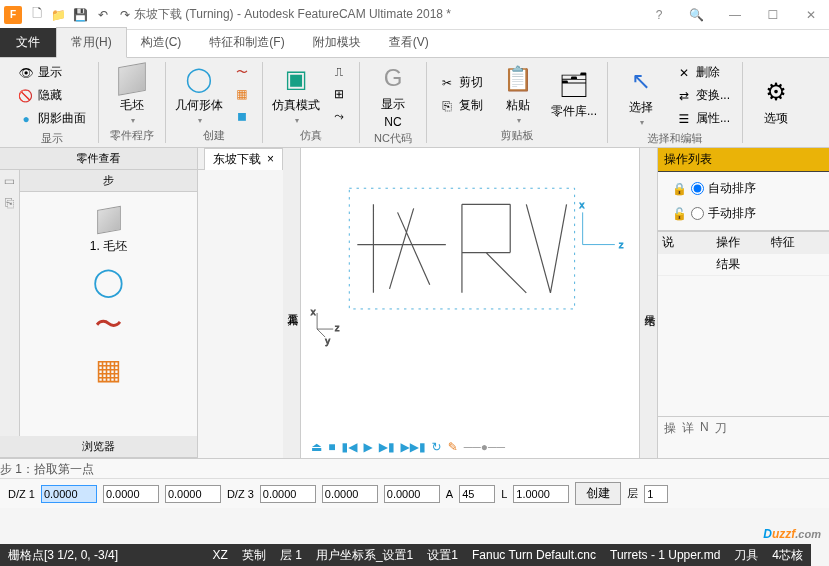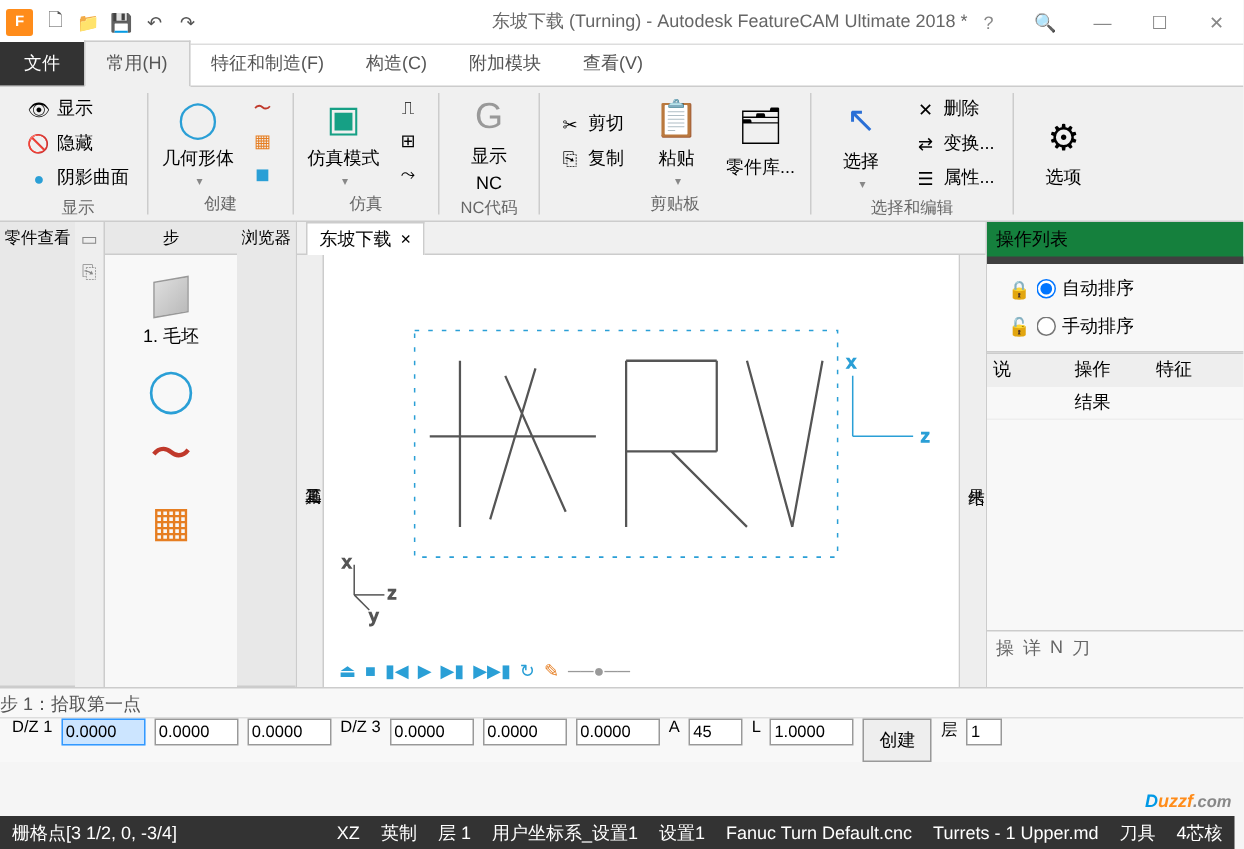--- a/index.html
+++ b/index.html
@@ -1,64 +1,64 @@
 <!DOCTYPE html>
 <html><head>
 <meta charset="utf-8">
 <style>
 *{box-sizing:border-box;margin:0;padding:0;font-family:"Microsoft YaHei",sans-serif;font-size:12px}
 body{width:829px;height:566px;background:#f5f5f5;overflow:hidden;position:relative}
 .titlebar{height:30px;background:#fff;border-bottom:1px solid #ddd;display:flex;align-items:center;padding:0 4px}
 .titlebar .app-icon{width:18px;height:18px;background:#ff8c1a;border-radius:2px;margin-right:6px;display:flex;align-items:center;justify-content:center;color:#fff;font-weight:bold;font-size:10px}
 .titlebar .qat{display:flex;gap:4px}
 .titlebar .qat span{width:18px;height:18px;display:flex;align-items:center;justify-content:center;color:#555}
-.titlebar .title{flex:1;text-align:right;color:#666}
+.titlebar .title{flex:1;text-align:left;color:#666}
 .titlebar .winbtns{display:flex;gap:10px;color:#888}
 .titlebar .winbtns span{width:28px;text-align:center}
 .ribbon-tabs{height:28px;background:#fff;display:flex;align-items:flex-end;border-bottom:1px solid #ccc}
 .ribbon-tabs .tab{padding:6px 14px;color:#555;cursor:pointer}
 .ribbon-tabs .tab.file{background:#333;color:#fff;padding:6px 16px}
 .ribbon-tabs .tab.active{background:#f0f0f0;border:1px solid #ccc;border-bottom:1px solid #f0f0f0;margin-bottom:-1px}
 .ribbon{height:90px;background:#f0f0f0;border-bottom:1px solid #ccc;display:flex;padding:4px 6px}
 .rgroup{border-right:1px solid #ccc;padding:0 8px;display:flex;flex-direction:column;justify-content:space-between}
 .rgroup .items{display:flex;gap:6px;flex:1}
 .rgroup .label{text-align:center;color:#666;font-size:11px;padding-top:2px}
 .rgroup .bigbtn{display:flex;flex-direction:column;align-items:center;justify-content:center;width:50px;gap:2px}
 .rgroup .bigbtn .ico{width:32px;height:32px;display:flex;align-items:center;justify-content:center;font-size:24px}
 .rgroup .smallcol{display:flex;flex-direction:column;gap:2px;justify-content:center}
 .rgroup .smallbtn{display:flex;align-items:center;gap:4px;padding:2px 4px;white-space:nowrap}
 .rgroup .smallbtn .ico{width:16px;height:16px;display:inline-flex;align-items:center;justify-content:center}
 .cube{width:28px;height:28px;background:linear-gradient(135deg,#ddd,#bbb);transform:rotate(-10deg) skewX(-10deg);border:1px solid #999}
 .middle{display:flex;height:310px}
-.leftpane{width:198px;background:#f8f8f8;border-right:1px solid #ccc;display:flex;flex-direction:row}
+.leftpane{width:198px;background:#f8f8f8;border-right:1px solid #ccc;display:flex;flex-direction:column}
 .leftpane .hdr{background:#e8e8e8;border-bottom:1px solid #ccc;text-align:center;padding:3px;font-size:11px}
 .leftpane .steps{flex:1;overflow:auto;padding:6px 0}
 .leftpane .step{text-align:center;padding:4px 0}
 .leftpane .step .ico{height:36px;display:flex;align-items:center;justify-content:center;font-size:28px}
 .doc-tabs{height:22px;background:#f0f0f0;border-bottom:1px solid #ccc;display:flex;align-items:center;padding-left:6px}
 .doc-tab{background:#fff;border:1px solid #ccc;border-bottom:none;padding:2px 8px;display:flex;align-items:center;gap:6px}
 .canvas-area{flex:1;display:flex;background:#fff;position:relative}
 .toolbox{width:18px;background:#eee;border-right:1px solid #ccc;writing-mode:vertical-rl;text-align:center;padding-top:6px;font-size:11px}
 .viewport{flex:1;position:relative;background:#fff}
 .viewport svg{position:absolute;inset:0}
 .playback{position:absolute;bottom:4px;left:10px;display:flex;gap:6px;align-items:center;color:#2a9fd6;font-size:18px}
 .resultpane{width:18px;background:#eee;border-left:1px solid #ccc;writing-mode:vertical-rl;text-align:center;padding-top:6px;font-size:11px}
 .rightpane{width:172px;background:#f8f8f8;border-left:1px solid #ccc}
-.rightpane .hdr{background:#15803d;padding:3px 6px;border-bottom:5px solid #404040}
+.rightpane .hdr{background:#eab308;padding:3px 6px;border-bottom:1px solid #404040}
 .rightpane .radio{padding:4px 8px;display:flex;align-items:center;gap:4px}
 .rightpane .tbl{border-top:1px solid #ccc}
 .rightpane .tbl .row{display:flex;border-bottom:1px solid #eee;padding:2px 4px}
 .rightpane .tbl .row span{flex:1}
 .statusrow{height:20px;background:#f8f8f8;border-top:1px solid #ccc;padding:2px 0;color:#555}
-.inputrow{height:30px;background:#f8f8f8;display:flex;gap:6px;padding:0 8px;border-top:1px solid #ddd}
+.inputrow{height:30px;background:#f8f8f8;display:flex;align-items:center;gap:6px;padding:0 8px;border-top:1px solid #ddd}
 .inputrow input{width:56px;height:18px;border:1px solid #999;padding:0 2px;font-size:11px}
 .inputrow input.sel{background:#cce5ff;border:1px solid #3399ff}
 .inputrow .lbl{font-size:11px}
 .inputrow button{padding:2px 10px;background:#eee;border:1px solid #999}
-.footer{position:absolute;bottom:0;left:0;right:6px;height:22px;background:#333;color:#fff;display:flex;align-items:center;padding:0 8px;gap:14px;font-size:11px}
+.footer{position:absolute;bottom:0;left:0;right:18px;height:22px;background:#333;color:#fff;display:flex;align-items:center;padding:0 8px;gap:14px;font-size:11px}
 .footer span{white-space:nowrap}
 .watermark{position:absolute;right:8px;bottom:22px;font-size:22px;font-weight:bold;color:#ff8c1a;font-style:italic}
 .watermark .d{color:#0099e6}
 .leftcol{width:20px;background:#eee;border-right:1px solid #ccc;display:flex;flex-direction:column;align-items:center;padding-top:4px;gap:8px;color:#888}
 .lpwrap{display:flex;flex:1;overflow:hidden}
 .dropdown-arrow::after{content:"▾";font-size:8px;margin-left:2px;color:#888}
 .righttabs{display:flex;gap:6px;padding:3px 6px;border-top:1px solid #ccc;color:#666;font-size:11px}
 </style>
 </head>
 <body>
@@ -78,22 +78,22 @@
     <span>🔍</span>
     <span>—</span>
     <span>☐</span>
     <span>✕</span>
   </div>
 </div>
 
 <div class="ribbon-tabs">
   <div class="tab file">文件</div>
   <div class="tab active">常用(H)</div>
+  <div class="tab">构造(C)</div>
   <div class="tab">特征和制造(F)</div>
-  <div class="tab">构造(C)</div>
   <div class="tab">附加模块</div>
   <div class="tab">查看(V)</div>
 </div>
 
 <div class="ribbon">
   <div class="rgroup">
     <div class="smallcol">
       <div class="smallbtn">
           <span class="ico">👁</span>
           <span>显示</span>
@@ -101,20 +101,31 @@
       <div class="smallbtn">
           <span class="ico">🚫</span>
           <span>隐藏</span>
         </div>
       <div class="smallbtn">
           <span class="ico" style="color:#2a9fd6">●</span>
           <span>阴影曲面</span>
         </div>
     </div>
     <div class="label">显示</div>
+  </div>
+  <div class="rgroup">
+    <div class="items">
+      <div class="bigbtn dropdown-arrow">
+          <div class="ico">
+            <div class="cube"></div>
+          </div>
+          <span>毛坯</span>
+        </div>
+    </div>
+    <div class="label">零件程序</div>
   </div>
   <div class="rgroup">
     <div class="items">
       <div class="bigbtn dropdown-arrow">
           <div class="ico" style="color:#2a9fd6">◯</div>
           <span>几何形体</span>
         </div>
       <div class="smallcol">
         <div class="smallbtn">
             <span class="ico" style="color:#c0392b">〜</span>
@@ -241,21 +252,21 @@
             </div>
           <div class="step">
               <div class="ico" style="color:#e67e22">▦</div>
             </div>
         </div>
       </div>
     </div>
     <div class="hdr">浏览器</div>
   </div>
 
-  <div style="flex:1;display:flex;flex-direction:column">
+  <div style="flex:1;display:flex;flex-direction:row">
     <div class="doc-tabs">
       <div class="doc-tab">
         <span>东坡下载</span>
         <span>×</span>
       </div>
     </div>
     <div class="canvas-area">
       <div class="toolbox">工具箱</div>
       <div class="viewport">
         <svg viewBox="0 0 420 260">

